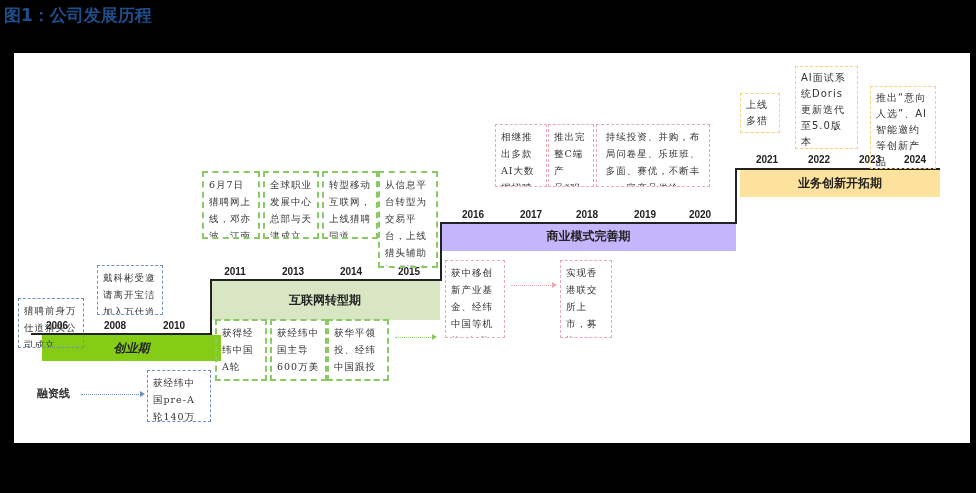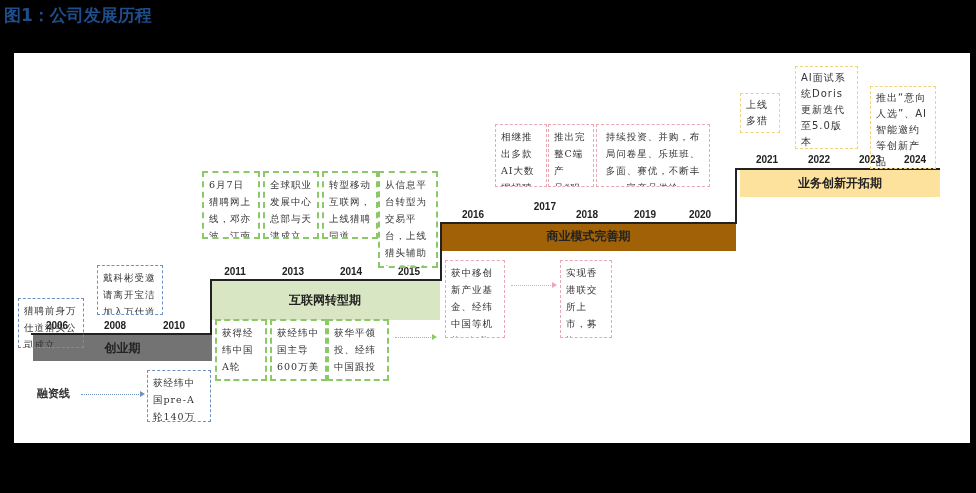--- a/index.html
+++ b/index.html
@@ -18,27 +18,27 @@
     .arrow::after { content:""; position:absolute; right:-4px; top:-4px; border-left:5px solid currentColor; border-top:3px solid transparent; border-bottom:3px solid transparent; }
     .fin-label { position:absolute; font-family:"DejaVu Serif", serif; font-size:11px; font-weight:bold; color:#333; }
   </style>
 </head>
 <body>
 
 <div class="title">图1：公司发展历程</div>
 
 <div class="canvas">
 
-  <div class="bar" style="left:19px; top:282px; width:179px; height:26px; background:#737373;">
+  <div class="bar" style="left:28px; top:282px; width:179px; height:26px; background:#84cc16;font-style:italic;">
     <span>创业期</span>
   </div>
   <div class="bar" style="left:196px; top:227px; width:230px; height:40px; background:#d8e6c3;">
     <span>互联网转型期</span>
   </div>
-  <div class="bar" style="left:427px; top:169px; width:295px; height:29px; background:#a16207;">
+  <div class="bar" style="left:427px; top:169px; width:295px; height:29px; background:#c4b5fd;">
     <span>商业模式完善期</span>
   </div>
   <div class="bar" style="left:726px; top:116px; width:200px; height:28px; background:#fde29e;">
     <span>业务创新开拓期</span>
   </div>
 
   <div class="step" style="left:17px; top:280px; width:181px; height:2px;"></div>
   <div class="step" style="left:196px; top:226px; width:2px; height:56px;"></div>
   <div class="step" style="left:196px; top:226px; width:232px; height:2px;"></div>
   <div class="step" style="left:426px; top:169px; width:2px; height:59px;"></div>
@@ -49,21 +49,21 @@
   <div class="year" style="left:18px; top:267px;">2006</div>
   <div class="year" style="left:76px; top:267px;">2008</div>
   <div class="year" style="left:135px; top:267px;">2010</div>
 
   <div class="year" style="left:196px; top:213px;">2011</div>
   <div class="year" style="left:254px; top:213px;">2013</div>
   <div class="year" style="left:312px; top:213px;">2014</div>
   <div class="year" style="left:370px; top:213px;">2015</div>
 
   <div class="year" style="left:434px; top:156px;">2016</div>
-  <div class="year" style="left:492px; top:148px;text-align:right;">2017</div>
+  <div class="year" style="left:492px; top:156px;">2017</div>
   <div class="year" style="left:548px; top:156px;">2018</div>
   <div class="year" style="left:606px; top:156px;">2019</div>
   <div class="year" style="left:661px; top:156px;">2020</div>
 
   <div class="year" style="left:728px; top:101px;">2021</div>
   <div class="year" style="left:780px; top:101px;">2022</div>
   <div class="year" style="left:831px; top:101px;">2023</div>
   <div class="year" style="left:876px; top:101px;">2024</div>
 
   <div class="card c-blue" style="left:4px; top:212px; width:66px; height:50px;margin-top:33px;">猎聘前身万仕道猎头公司成立</div>

